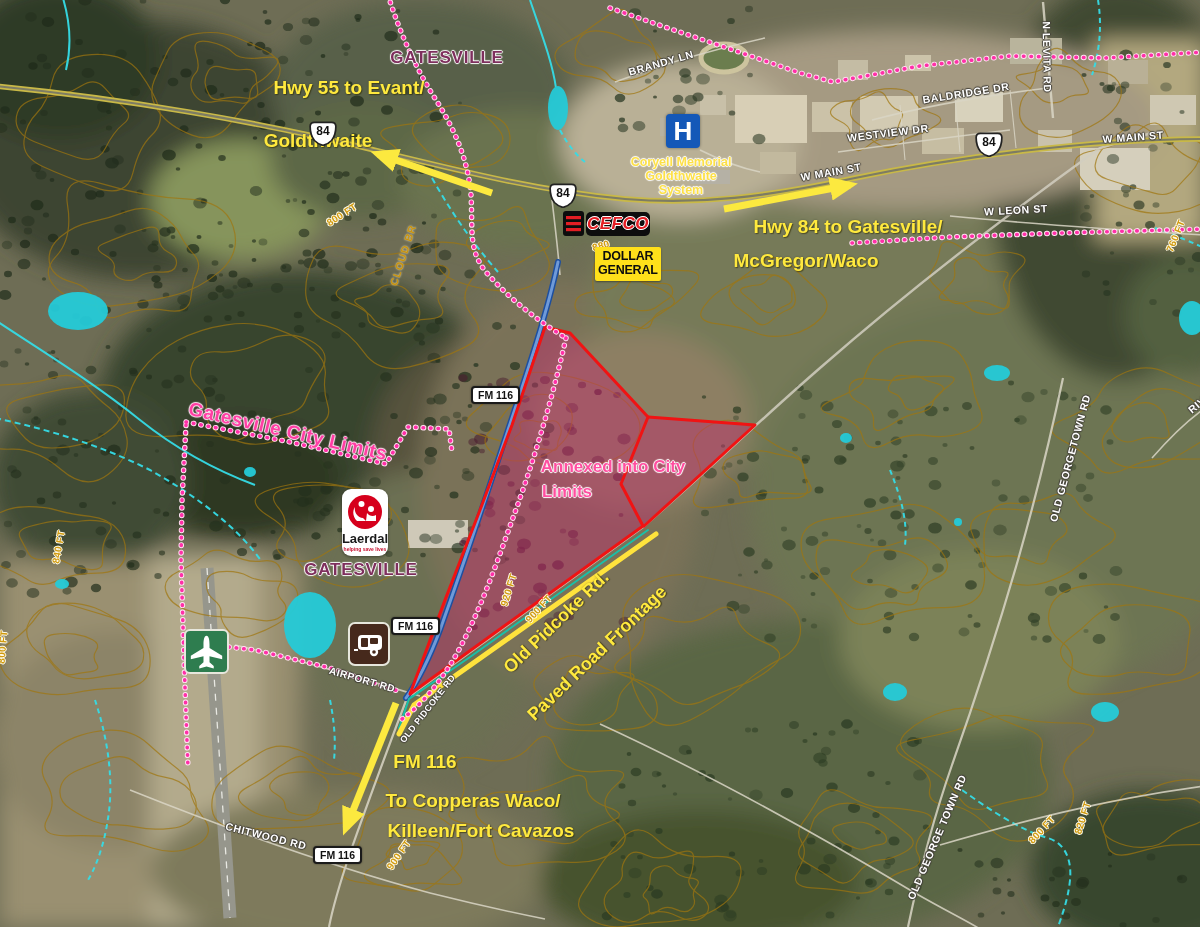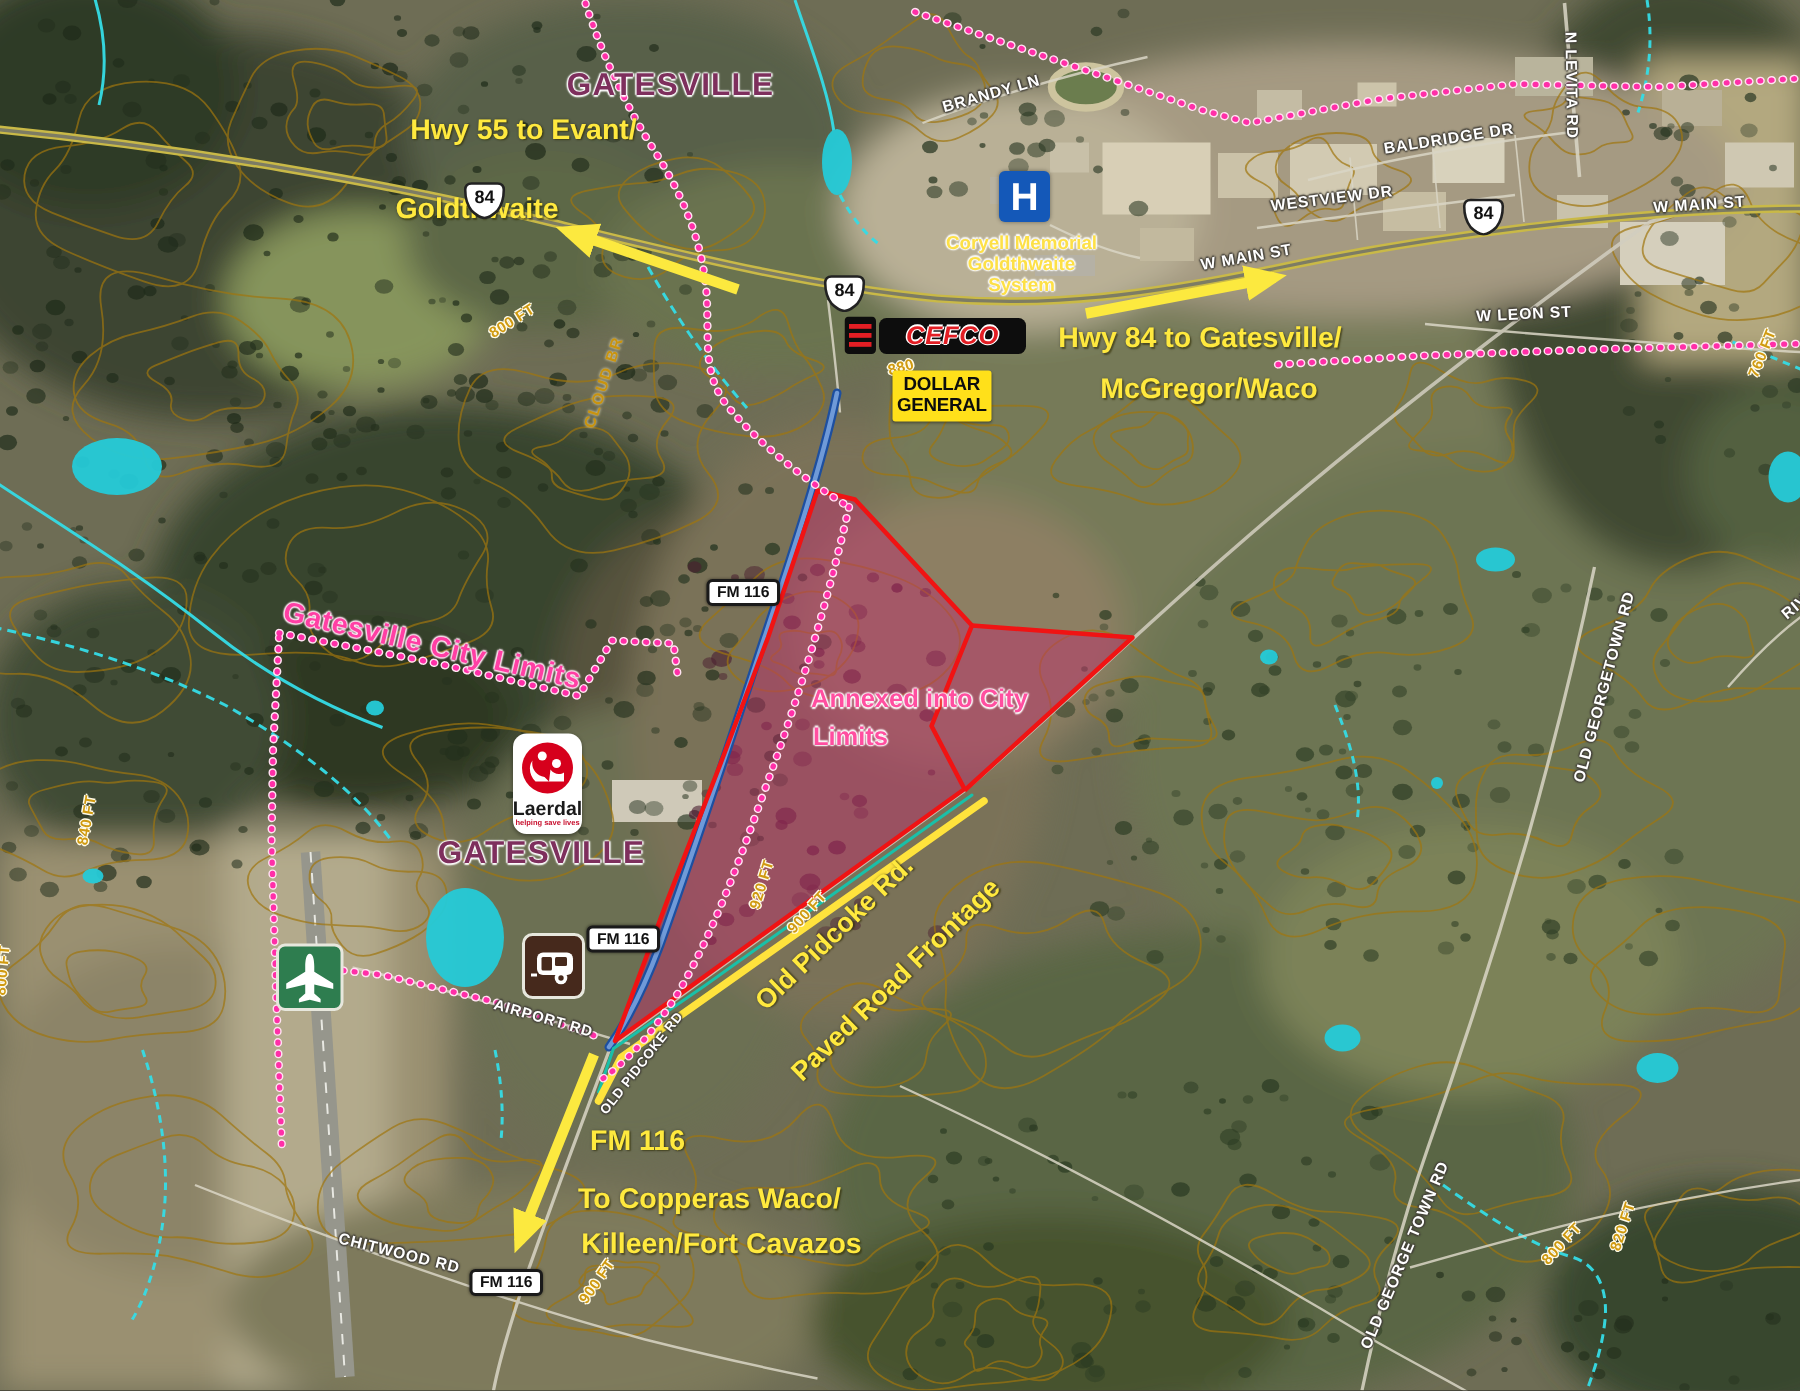--- a/index.html
+++ b/index.html
@@ -13,37 +13,37 @@
   .clabel{color:#d09a10;font-weight:bold;font-size:10px;letter-spacing:.3px;
     text-shadow:-1px 0 0 #fffbe8,1px 0 0 #fffbe8,0 -1px 0 #fffbe8,0 1px 0 #fffbe8;}
   .goldlabel{color:#c8930f;font-weight:bold;font-size:10.5px;letter-spacing:1px;
     text-shadow:0 0 2px #f5eecb;}
   .note-y{color:#ffe93e;font-weight:bold;font-size:19px;
     text-shadow:1px 1px 1px rgba(50,45,0,.55),0 0 2px rgba(0,0,0,.3);}
   .note-pink{color:#ff3fa4;font-weight:bold;font-size:19px;letter-spacing:.5px;
     text-shadow:-1px 0 1px #ffe4f2,1px 0 1px #ffe4f2,0 -1px 1px #ffe4f2,0 1px 1px #ffe4f2;}
   .annexed{color:#ff4fa0;font-weight:bold;font-size:17px;
     text-shadow:-1px 0 1px #ffffff,1px 0 1px #ffffff,0 -1px 1px #ffffff,0 1px 1px #ffffff;}
-  .city-name{color:#7e2f5d;font-weight:bold;font-size:21px;letter-spacing:.8px;
+  .city-name{color:#7e2f5d;font-weight:bold;font-size:17px;letter-spacing:.8px;
     text-shadow:-1px 0 1px #fff,1px 0 1px #fff,0 -1px 1px #fff,0 1px 1px #fff;}
   .coryell{color:#fde047;font-weight:bold;font-size:12.5px;
     text-shadow:-1px 0 1px #fff,1px 0 1px #fff,0 -1px 1px #fff,0 1px 1px #fff;}
   .icon{position:absolute;z-index:11;}
   .us-shield{width:30px;height:26px;}
   .us-shield svg{position:absolute;left:0;top:0;}
   .us-shield span{position:absolute;left:0;top:4px;width:100%;text-align:center;
     font-weight:bold;font-size:12px;color:#111;}
   .fm-shield{background:#fff;border:2px solid #1a1a1a;border-radius:4px;
     padding:1px 5px;font-weight:bold;font-size:10.5px;color:#111;
     box-shadow:0 0 2px rgba(0,0,0,.5);}
   .hosp{width:34px;height:34px;background:#1458b8;border-radius:4px;
     color:#fff;font-weight:bold;font-size:26px;text-align:center;line-height:34px;
     box-shadow:0 0 3px rgba(0,0,0,.4);}
   .cefco-wrap{display:flex;align-items:center;gap:2px;}
-  .cefco-box{background:#0d0d0d;border-radius:5px;padding:2px 18px;}
+  .cefco-box{background:#0d0d0d;border-radius:5px;padding:2px 1px;}
   .cefco-text{color:#e31e24;font-style:italic;font-weight:bold;font-size:17px;letter-spacing:.5px;
     text-shadow:-1px 0 0 #fff,1px 0 0 #fff,0 -1px 0 #fff,0 1px 0 #fff;}
   .dg-sign{background:#ffe01a;border-radius:2px;padding:3px 3px;text-align:center;
     color:#0d0d0d;font-weight:bold;font-size:12.5px;line-height:1.1;letter-spacing:-.2px;
     box-shadow:0 1px 2px rgba(0,0,0,.4);}
   .laerdal{width:46px;height:67px;background:#fff;border-radius:9px;
     display:flex;flex-direction:column;align-items:center;justify-content:center;
     box-shadow:0 1px 3px rgba(0,0,0,.4);}
   .laerdal .nm{font-size:13px;font-weight:bold;color:#1a1a1a;margin-top:1px;}
   .laerdal .tg{font-size:5px;color:#c8102e;font-weight:bold;}
@@ -1014,21 +1014,21 @@
 <div class="lbl rlabel" style="left:661px;top:63px;transform:translate(-50%,-50%) rotate(-16deg);">BRANDY LN</div>
 <div class="lbl coryell" style="left:681px;top:162px;transform:translate(-50%,-50%);">Coryell Memorial</div>
 <div class="lbl coryell" style="left:681px;top:176px;transform:translate(-50%,-50%);">Goldthwaite</div>
 <div class="lbl coryell" style="left:681px;top:190px;transform:translate(-50%,-50%);">System</div>
 <div class="lbl rlabel" style="left:966px;top:93px;transform:translate(-50%,-50%) rotate(-9deg);">BALDRIDGE DR</div>
 <div class="lbl rlabel" style="left:1047px;top:57px;transform:translate(-50%,-50%) rotate(89deg);">N LEVITA RD</div>
 <div class="lbl rlabel" style="left:888px;top:133px;transform:translate(-50%,-50%) rotate(-7deg);">WESTVIEW DR</div>
 <div class="lbl rlabel" style="left:1133px;top:137px;transform:translate(-50%,-50%) rotate(-4deg);">W MAIN ST</div>
 <div class="lbl rlabel" style="left:831px;top:172px;transform:translate(-50%,-50%) rotate(-10deg);">W MAIN ST</div>
 <div class="lbl rlabel" style="left:1016px;top:210px;transform:translate(-50%,-50%) rotate(-3deg);">W LEON ST</div>
-<div class="lbl note-y" style="left:800px;top:226px;transform:translate(-50%,-50%);">Hwy 84 to Gatesville/</div>
+<div class="lbl note-y" style="left:848px;top:226px;transform:translate(-50%,-50%);">Hwy 84 to Gatesville/</div>
 <div class="lbl note-y" style="left:806px;top:260px;transform:translate(-50%,-50%);">McGregor/Waco</div>
 <div class="lbl note-pink" style="left:288px;top:431px;transform:translate(-50%,-50%) rotate(13deg);">Gatesville City Limits</div>
 <div class="lbl annexed" style="left:613px;top:466px;transform:translate(-50%,-50%);">Annexed into City</div>
 <div class="lbl annexed" style="left:567px;top:491px;transform:translate(-50%,-50%);">Limits</div>
 <div class="lbl city-name" style="left:361px;top:569px;transform:translate(-50%,-50%);">GATESVILLE</div>
 <div class="lbl note-y" style="left:556px;top:622px;transform:translate(-50%,-50%) rotate(-44deg);font-size:18px;">Old Pidcoke Rd.</div>
 <div class="lbl note-y" style="left:597px;top:653px;transform:translate(-50%,-50%) rotate(-44deg);font-size:18px;">Paved Road Frontage</div>
 <div class="lbl rlabel" style="left:362px;top:680px;transform:translate(-50%,-50%) rotate(16deg);font-size:10px;">AIRPORT RD</div>
 <div class="lbl rlabel rlabel-sm" style="left:428px;top:709px;transform:translate(-50%,-50%) rotate(-52deg);">OLD PIDCOKE RD</div>
 <div class="lbl note-y" style="left:425px;top:761px;transform:translate(-50%,-50%);">FM 116</div>

